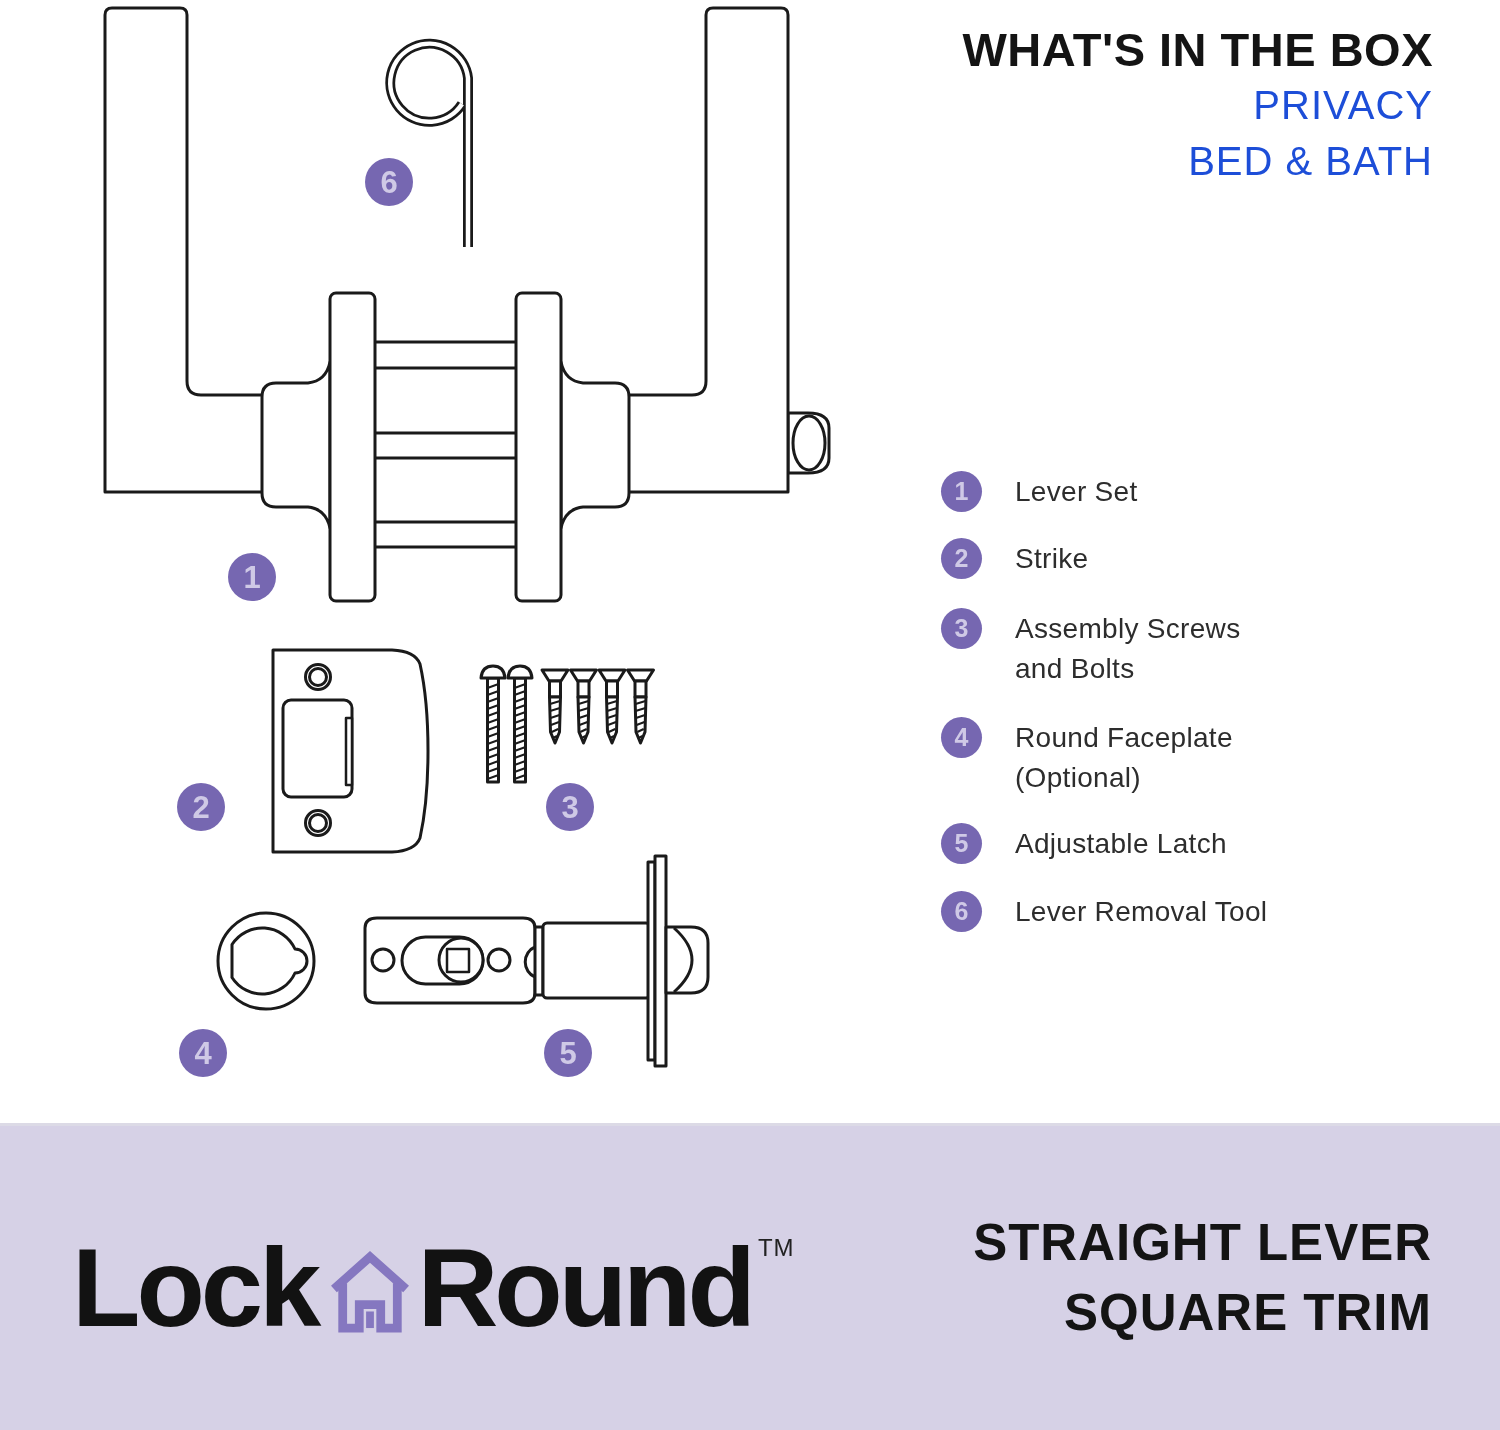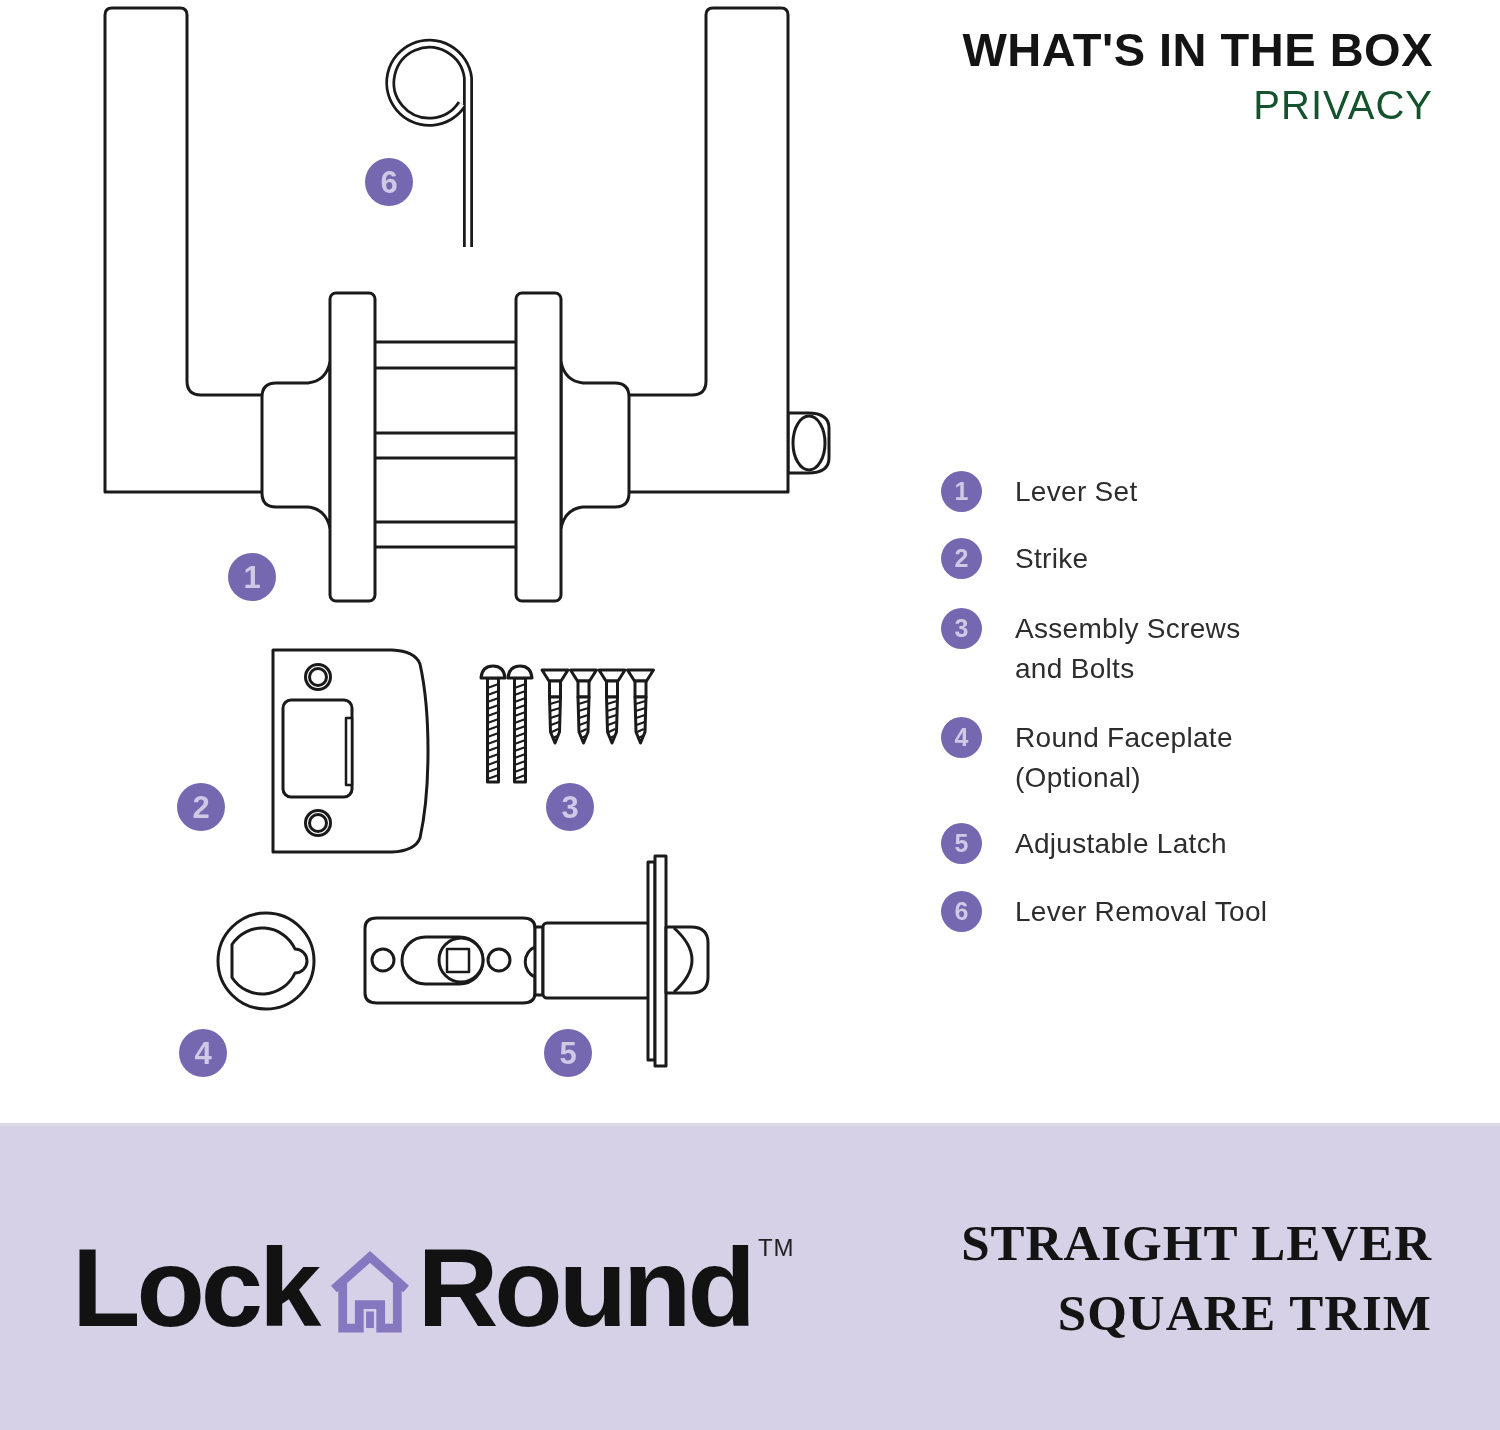--- a/index.html
+++ b/index.html
@@ -5,41 +5,41 @@
   html,body{margin:0;padding:0;background:#ffffff;}
   #page{position:relative;width:1500px;height:1430px;background:#ffffff;overflow:hidden;
         font-family:"Liberation Sans", sans-serif;color:#1a1a1a;}
 
   
   #diagram{position:absolute;left:0;top:0;}
 
   
   .titleblock{position:absolute;top:22px;right:67px;text-align:right;margin-left:8px;}
   .title{font-size:47px;font-weight:700;letter-spacing:0.5px;color:#141414;}
-  .subtitle{font-size:40px;font-weight:400;letter-spacing:1px;color:#14532d;line-height:56px;}
+  .subtitle{font-size:40px;font-weight:400;letter-spacing:1px;color:#1d4ed8;line-height:56px;}
   .subtitle:first-of-type{margin-top:22px;}
 
   
   .legend{position:absolute;left:941px;top:0;width:470px;}
   .legend-row{position:absolute;left:0;display:flex;align-items:flex-start;}
   .legend-badge{width:41px;height:41px;border-radius:50%;background:#7667b1;color:#cfc9e6;
     font-size:25px;font-weight:700;display:flex;align-items:center;justify-content:center;
     flex:0 0 41px;}
   .legend-label{margin-left:33px;font-size:28px;color:#2d2d2d;line-height:40px;
     white-space:pre-line;padding-top:1px;letter-spacing:0.3px;}
 
   
   .band{position:absolute;left:0;top:1123px;width:1500px;height:340px;background:#d6d1e6;
         border-top:3px solid #dcdae6;box-sizing:border-box;}
   .brand{position:absolute;left:72px;top:106px;display:flex;align-items:center;}
   .brand-word{font-size:112px;font-weight:700;letter-spacing:-4px;color:#121212;line-height:1;}
   .house{margin:6px 8px 0 14px;}
   .tm{font-size:24px;font-weight:400;color:#222;align-self:flex-start;margin:2px 0 16px 6px;letter-spacing:1px;}
   .product{position:absolute;right:68px;top:82px;text-align:right;font-size:51px;font-weight:700;
-           letter-spacing:1px;color:#141414;line-height:70px;font-family:Liberation Serif, serif;}
+           letter-spacing:1px;color:#141414;line-height:70px;}
 </style>
 </head>
 <body>
 
 <div id="page">
 
   <svg id="diagram" width="880" height="1120" viewBox="0 0 880 1120">
     <g fill="#ffffff" stroke="#1a1a1a" stroke-width="3" stroke-linejoin="round">
 
       <g fill="none">
@@ -174,20 +174,21 @@
             <circle cx="389" cy="182" r="24" fill="#7667b1"></circle>
           <text x="389" y="193" fill="#cfc9e6">6</text>
           </g>
       </g>
     </g>
   </svg>
 
   <div class="titleblock">
     <div class="title">WHAT'S IN THE BOX</div>
     <div class="subtitle">PRIVACY</div>
+    <div class="subtitle">BED &amp; BATH</div>
   </div>
 
   <div class="legend">
     <div class="legend-row" style="top:471px">
       <div class="legend-badge">1</div>
       <div class="legend-label">Lever Set</div>
     </div>
     <div class="legend-row" style="top:538px">
       <div class="legend-badge">2</div>
       <div class="legend-label">Strike</div>

